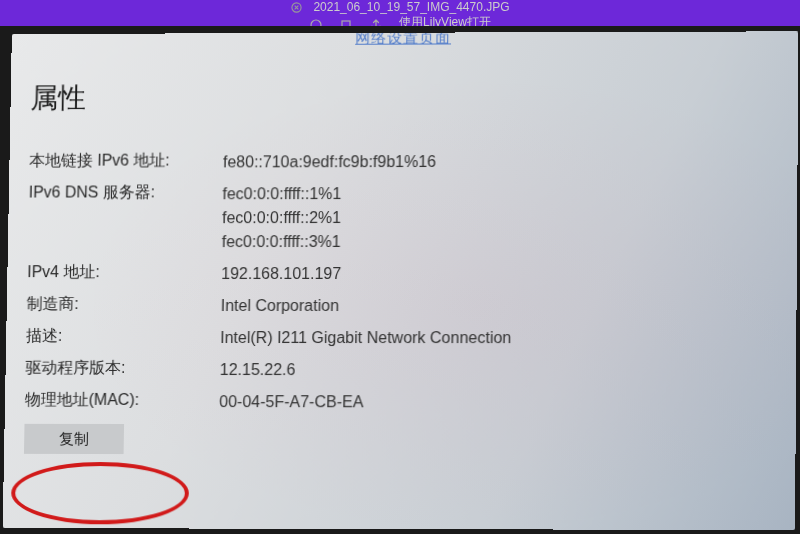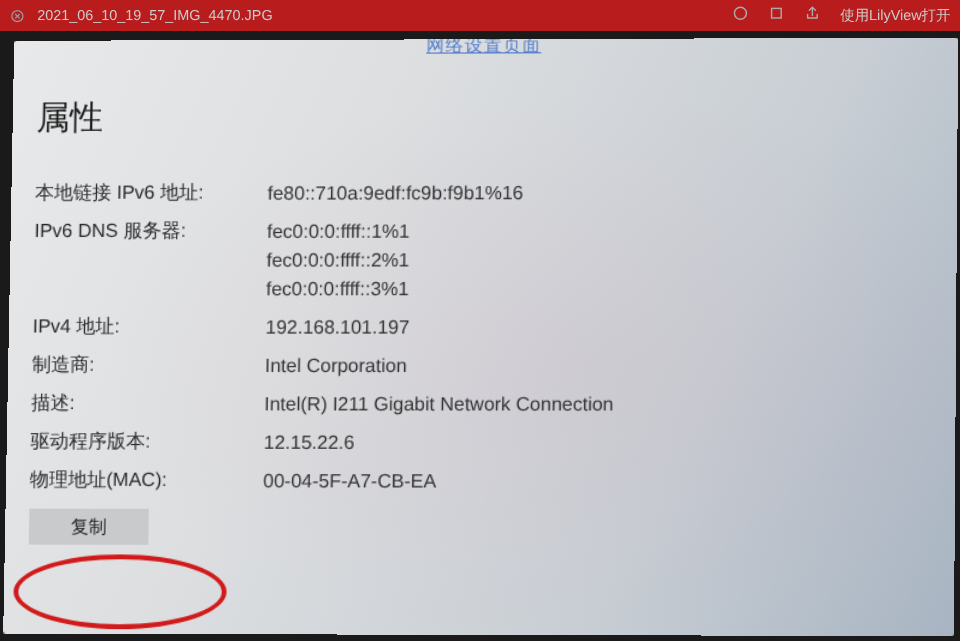--- a/index.html
+++ b/index.html
@@ -6,30 +6,31 @@
     body {
       width: 800px;
       height: 534px;
       font-family: -apple-system, "Segoe UI", "Microsoft YaHei", sans-serif;
       background: #000;
       overflow: hidden;
       position: relative;
     }
     .titlebar {
       height: 26px;
-      background: #b91c1c;
+      background: #6d28d9;
       display: flex;
       align-items: center;
       padding: 0 8px;
       color: #ccc;
       font-size: 12px;
       justify-content: space-between;
+      flex-direction: column;
     }
     .titlebar-left { display: flex; align-items: center; gap: 10px; }
-    .titlebar-right { display: flex; align-items: flex-start; gap: 17px; }
+    .titlebar-right { display: flex; align-items: flex-end; gap: 17px; }
     .tb-icon { width: 13px; height: 13px; display: inline-flex; align-items: center; justify-content: center; }
     .content-frame {
       position: absolute;
       top: 26px; left: 0; right: 0; bottom: 0;
       background: #1a1a1a;
       padding: 6px;
     }
     .photo {
       width: 100%; height: 100%;
       background: linear-gradient(115deg, #e8e9ea 0%, #dcdee0 35%, #c8ced4 70%, #a8b4c2 100%);

